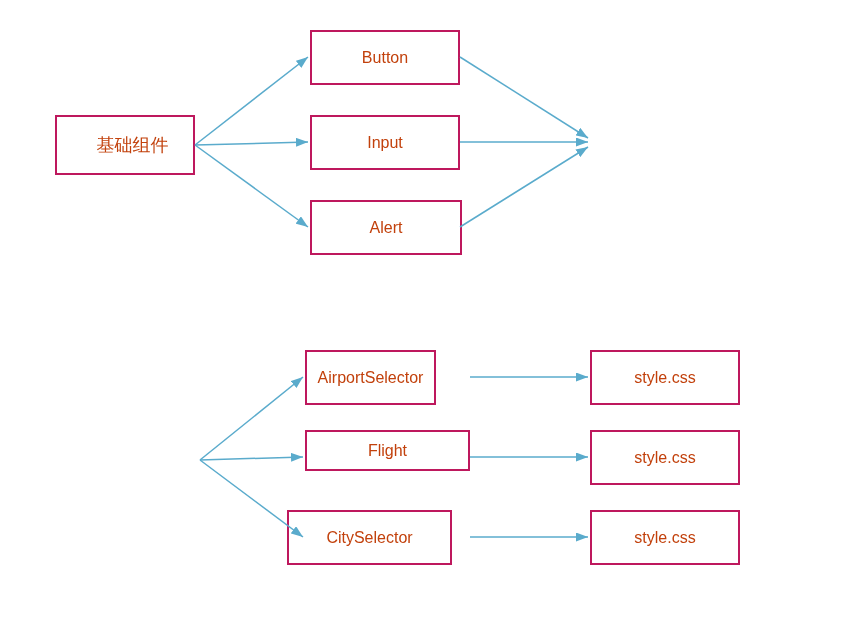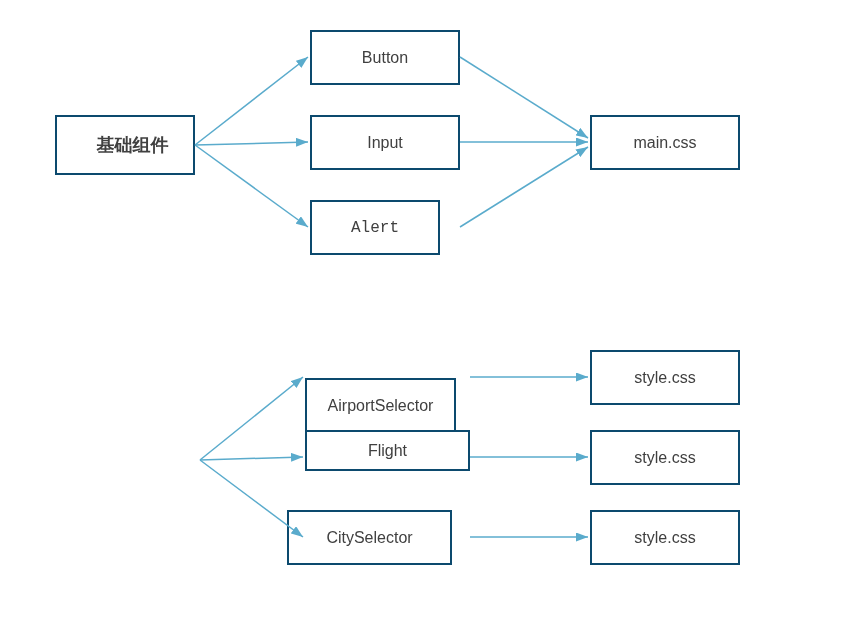--- a/index.html
+++ b/index.html
@@ -18,51 +18,50 @@
     }
     svg.arrows {
       position: absolute;
       top: 0; left: 0;
       width: 855px;
       height: 628px;
       pointer-events: none;
     }
     .box {
       position: absolute;
-      border: 2px solid #0c4a6e;
+      border: 2px solid #be185d;
       display: flex;
       align-items: center;
       justify-content: center;
       background: #ffffff;
       font-size: 16px;
-      color: #404040;
+      color: #c2410c;
     }
     .box.chinese {
       font-size: 18px;
-      font-weight: bold;
+      font-weight: normal;
       padding-left: 15px;
     }
   </style>
 </head>
 <body>
 
 <div class="diagram-container">
 
   <div class="box chinese" style="left:55px; top:115px; width:140px; height:60px;">基础组件</div>
 
   <div class="box" style="left:310px; top:30px; width:150px; height:55px;">Button</div>
 
   <div class="box" style="left:310px; top:115px; width:150px; height:55px;">Input</div>
 
-  <div class="box" style="left:310px; top:200px; width:130px; height:55px;font-family:Liberation Mono, monospace;">Alert</div>
-
-  <div class="box" style="left:590px; top:115px; width:150px; height:55px;">main.css</div>
+  <div class="box" style="left:310px; top:200px; width:152px; height:55px;">Alert</div>
 
 
-  <div class="box" style="left:305px; top:350px; width:151px; height:55px;margin-top:28px;">AirportSelector</div>
+
+  <div class="box" style="left:305px; top:350px; width:131px; height:55px;">AirportSelector</div>
 
   <div class="box" style="left:305px; top:430px; width:165px; height:41px;">Flight</div>
 
   <div class="box" style="left:287px; top:510px; width:165px; height:55px;">CitySelector</div>
 
   <div class="box" style="left:590px; top:350px; width:150px; height:55px;">style.css</div>
 
   <div class="box" style="left:590px; top:430px; width:150px; height:55px;">style.css</div>
 
   <div class="box" style="left:590px; top:510px; width:150px; height:55px;">style.css</div>

